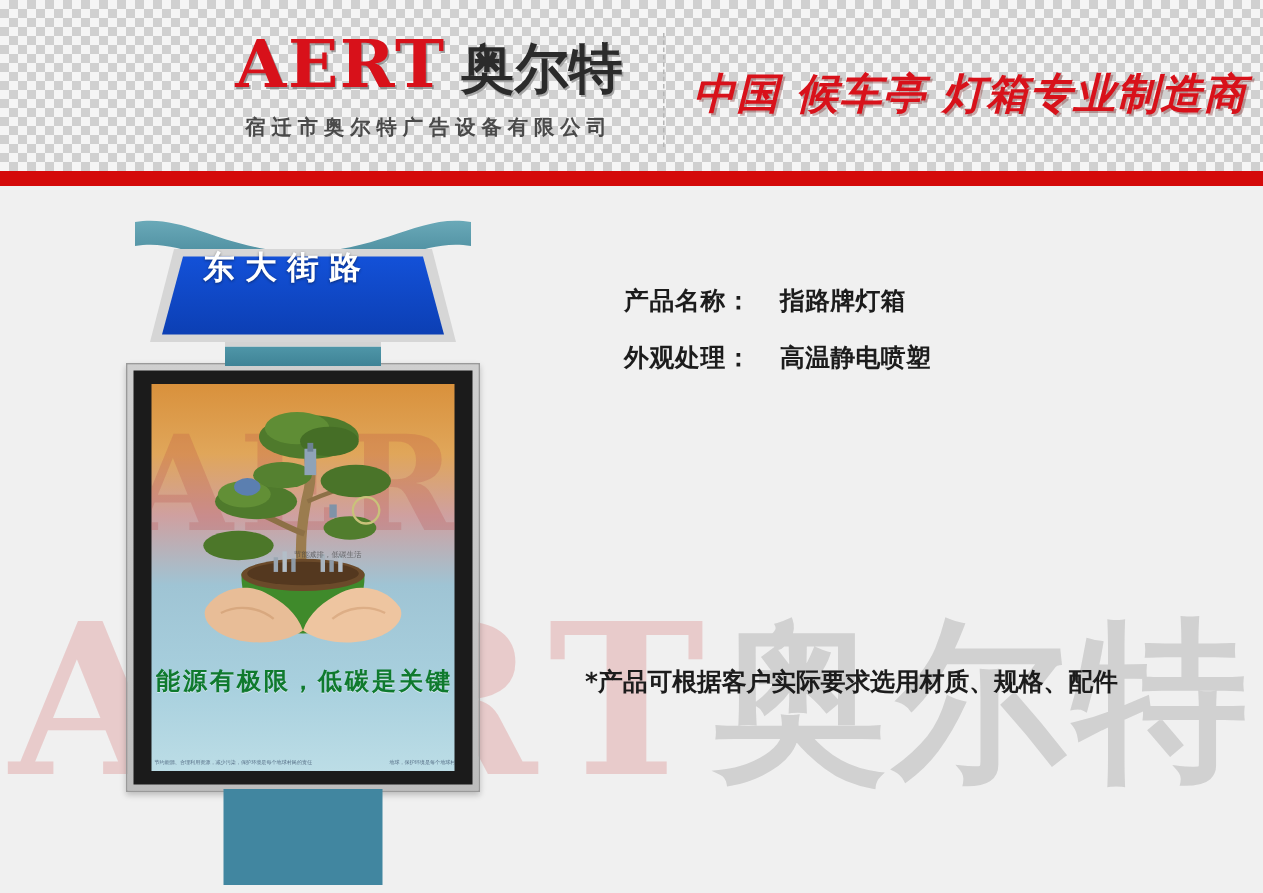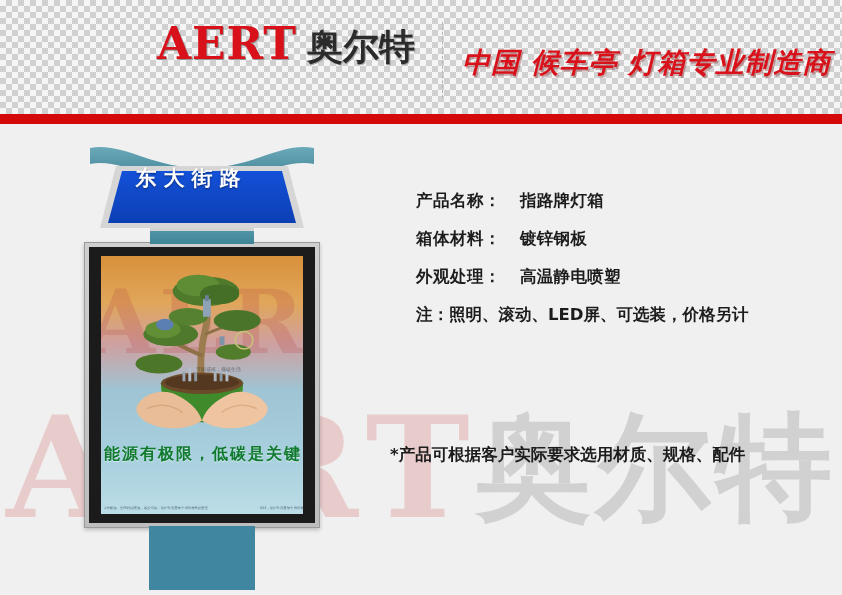--- a/index.html
+++ b/index.html
@@ -288,20 +288,21 @@
 </head>
 <body>
 
 <div class="header">
 
   <div class="logo-block">
     <div class="logo-row">
       <span class="logo-aert">AERT</span>
       <span class="logo-cn">奥尔特</span>
     </div>
+    <div class="logo-sub">宿迁市奥尔特广告设备有限公司</div>
   </div>
 
   <div class="header-divider"></div>
 
   <div class="tagline">中国 候车亭 灯箱专业制造商</div>
 </div>
 <div class="header-rule"></div>
 
 <div class="stage">
 
@@ -399,29 +400,24 @@
 
   <div class="specs">
 
     <div class="spec-row">
       <span class="spec-label">产品名称：</span>
       <span class="spec-value">指路牌灯箱</span>
     </div>
 
 
 
-    <div class="spec-row">
-      <span class="spec-label">箱体材料：</span>
-      <span class="spec-value">镀锌钢板</span>
-    </div>
 
 
     <div class="spec-row">
       <span class="spec-label">外观处理：</span>
       <span class="spec-value">高温静电喷塑</span>
     </div>
 
-    <div class="spec-note">注：照明、滚动、LED屏、可选装，价格另计</div>
   </div>
 
   <div class="spec-footnote">*产品可根据客户实际要求选用材质、规格、配件</div>
 
 </div>
 
 </body></html>

